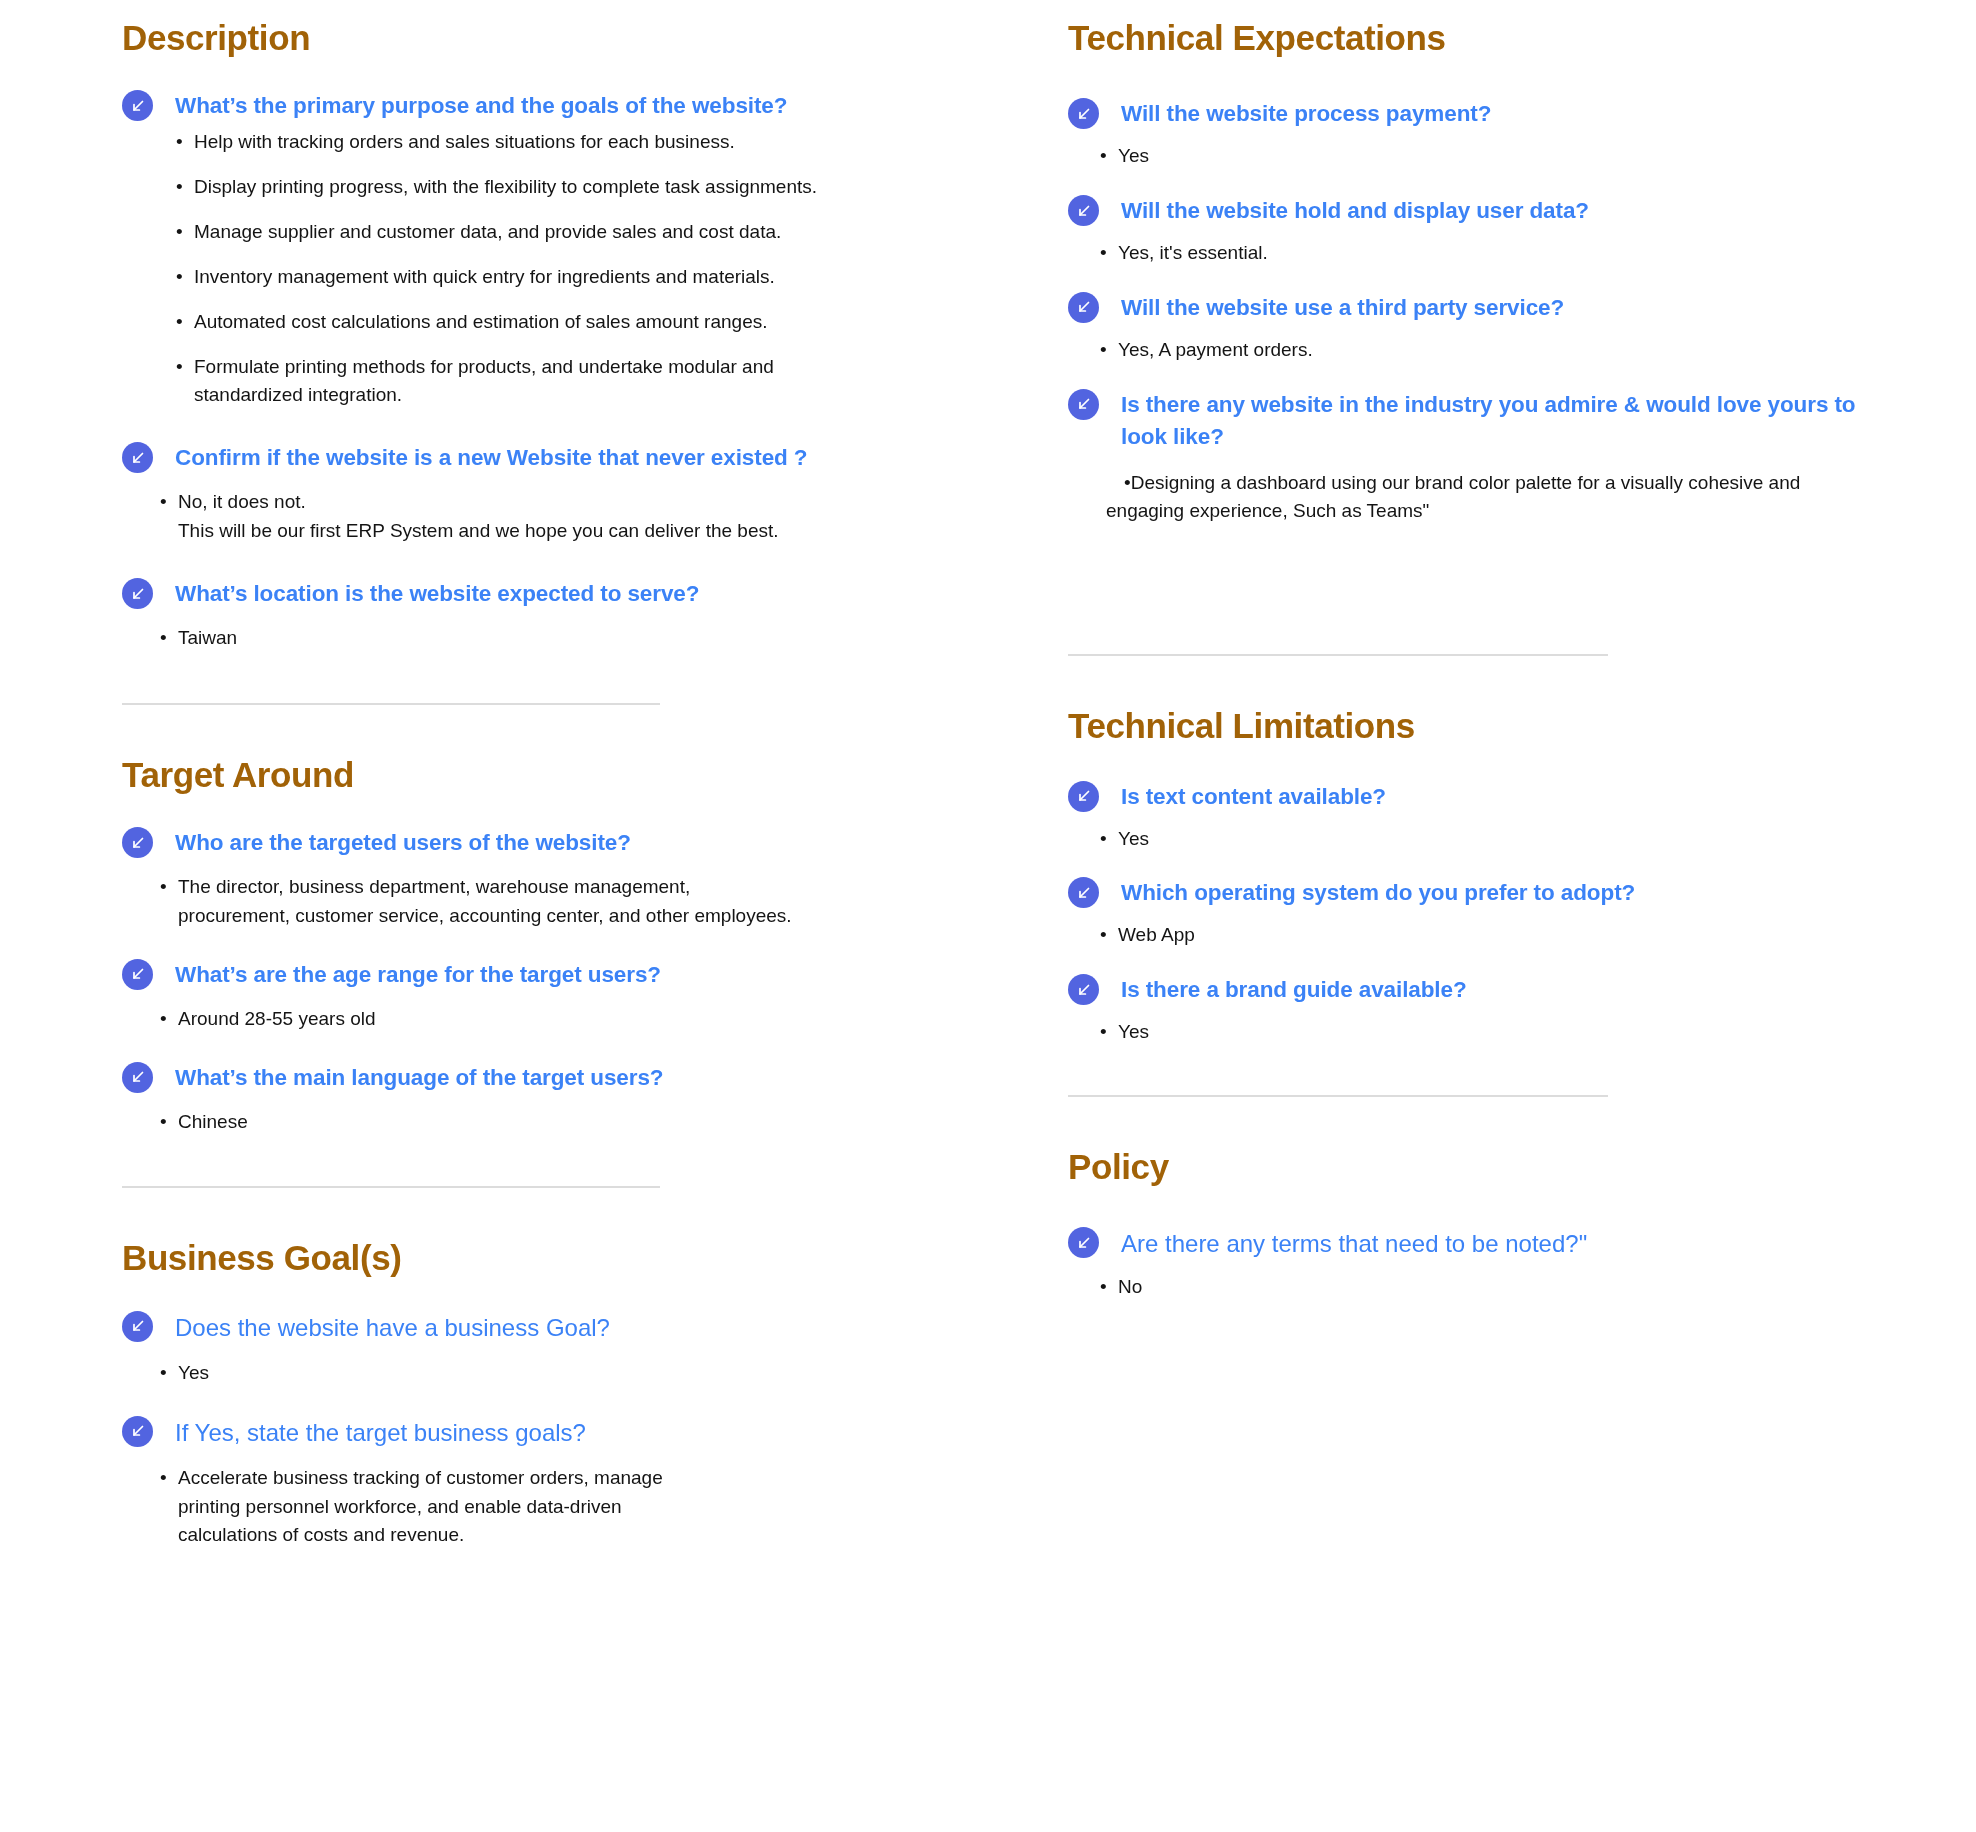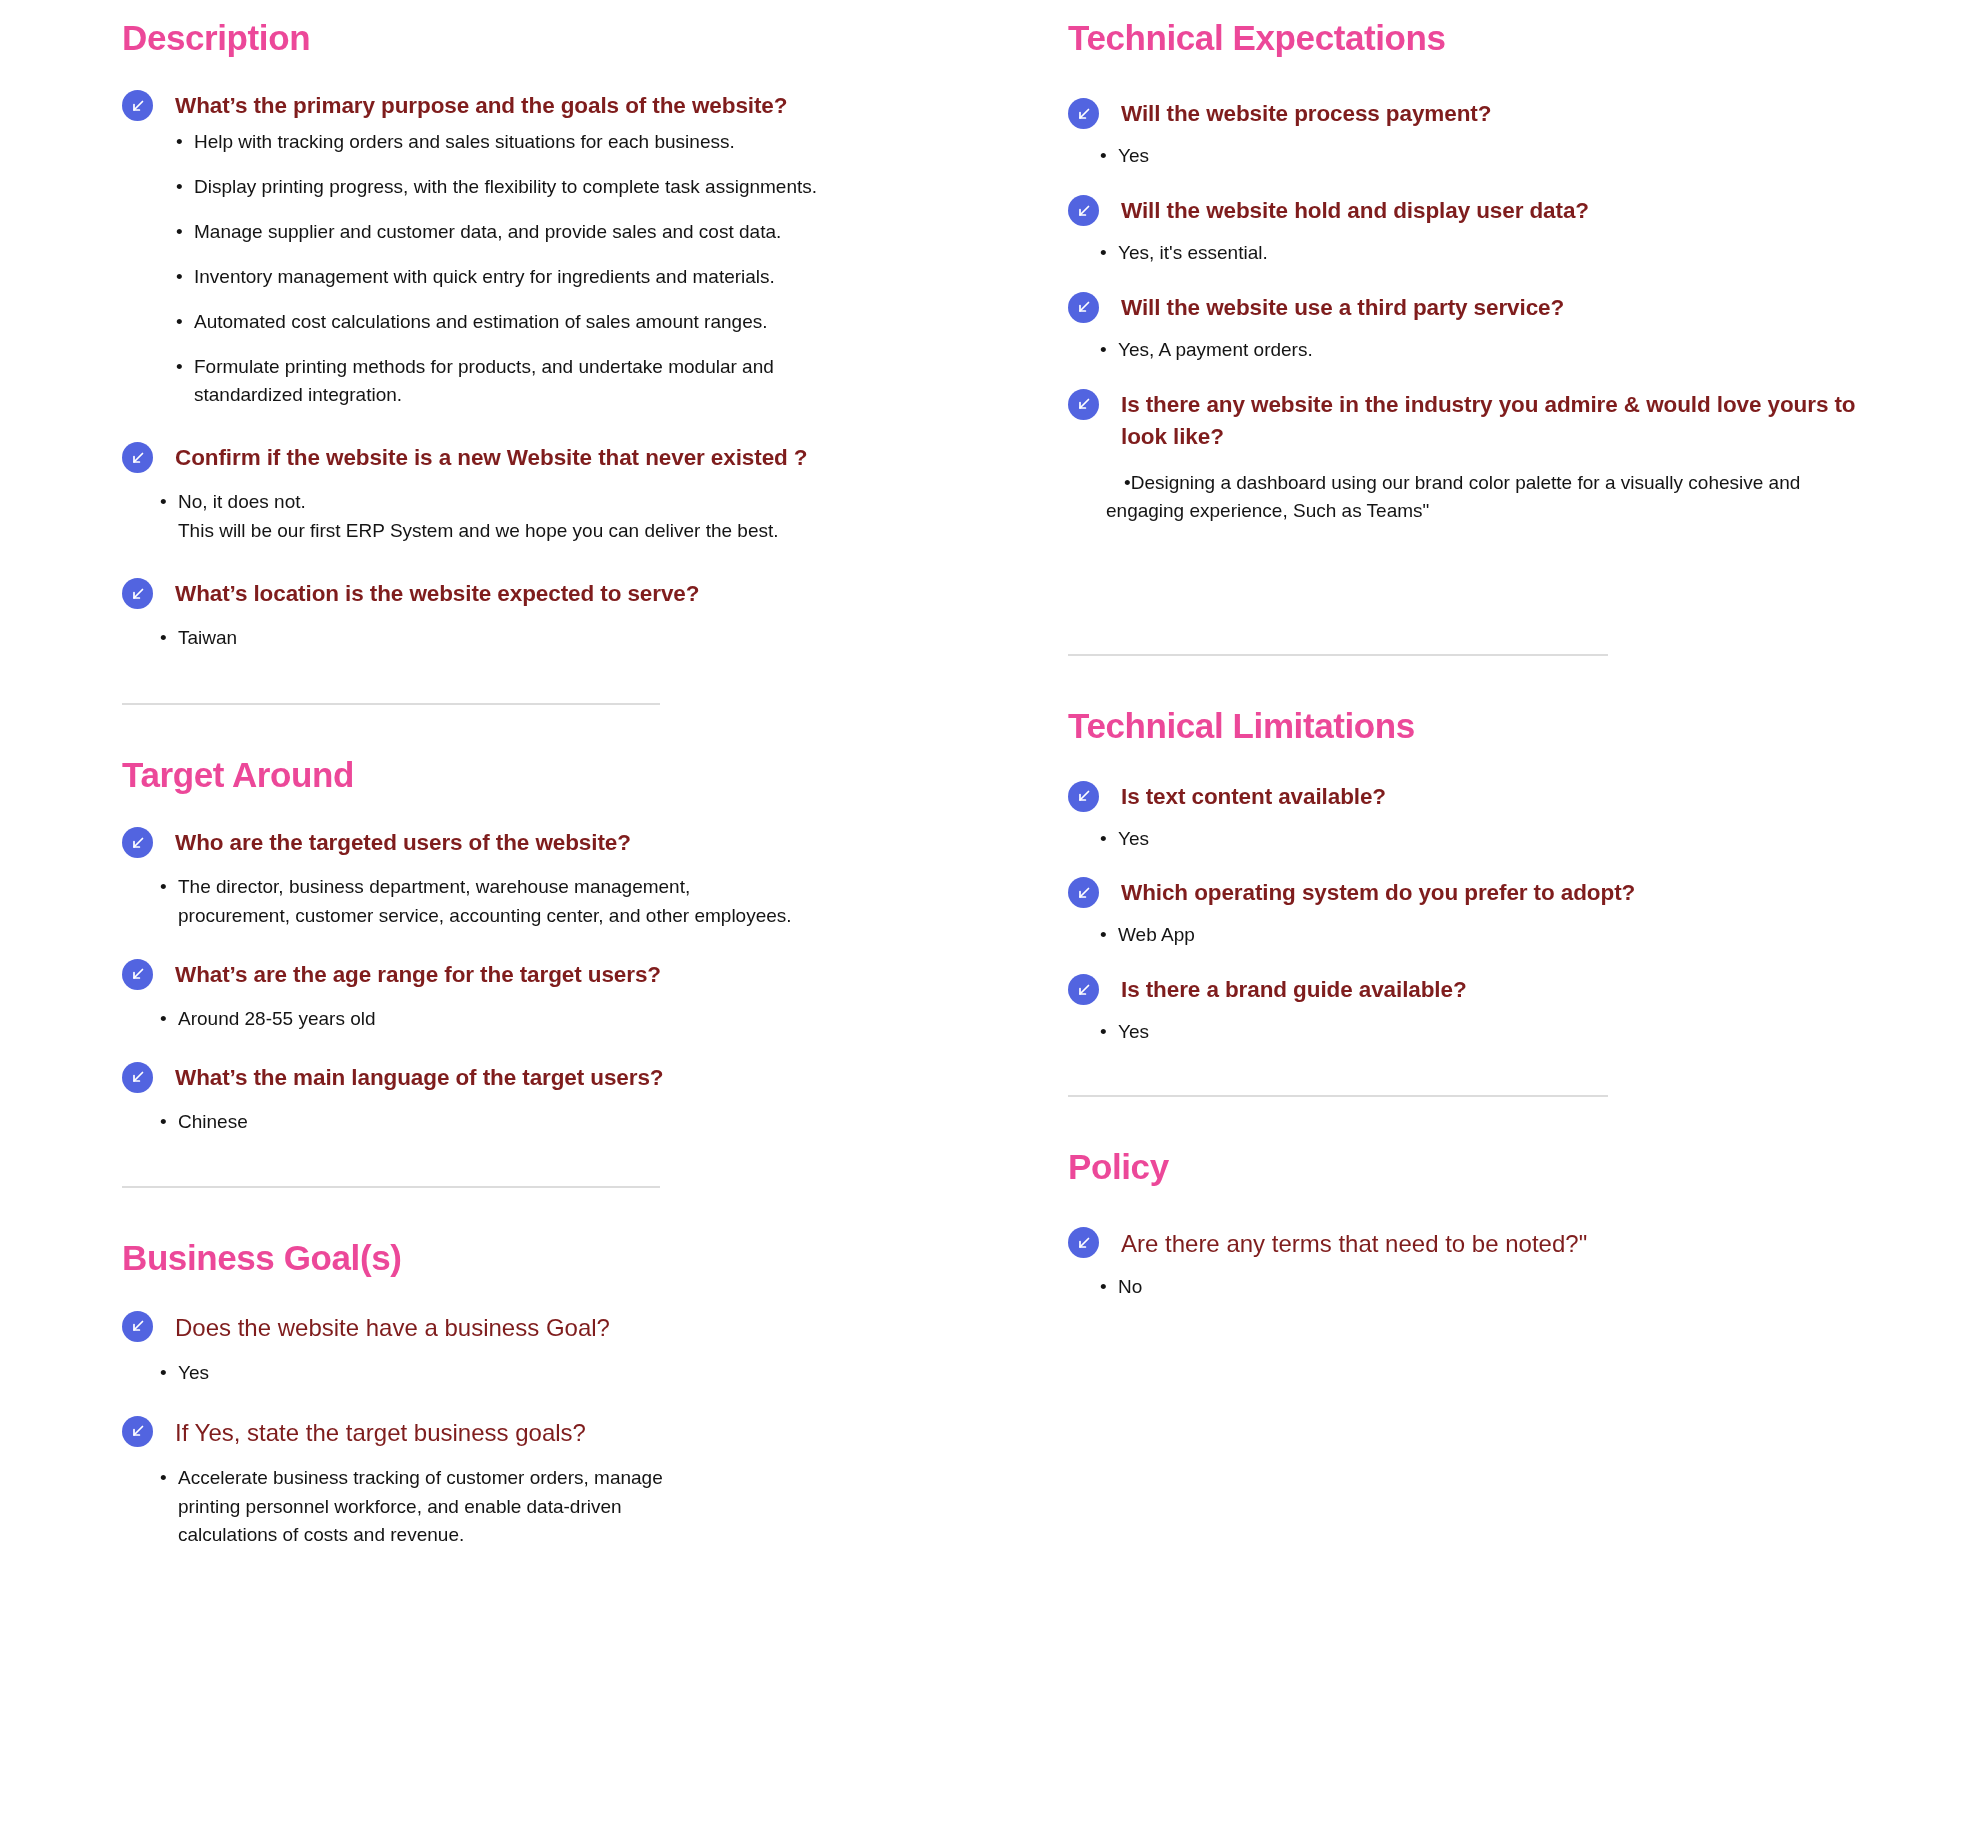--- a/index.html
+++ b/index.html
@@ -37,21 +37,21 @@
 
   
   .section {
     position: relative;
   }
   .section-title {
     font-size: 35px;
     font-weight: 700;
     letter-spacing: -0.4px;
     line-height: 1.15;
-    color: #ec4899;
+    color: #a16207;
     margin: 0 0 30px 0;
   }
   .qa-list {
     margin: 0;
     padding: 0;
   }
   .qa-block {
     margin: 0 0 14px 0;
   }
   .q-row {
@@ -70,21 +70,21 @@
     align-items: center;
     justify-content: center;
     margin-right: 22px;
     margin-top: 2px;
   }
   .q-icon svg { display: block; }
   .q-text {
     font-size: 22.5px;
     line-height: 1.42;
     font-weight: 700;
-    color: #7f1d1d;
+    color: #3b82f6;
     letter-spacing: -0.1px;
     max-width: 770px;
     padding-top: 2px;
   }
   .q-text.regular {
     font-weight: 400;
     font-size: 24px;
     letter-spacing: 0;
   }
   .answers {

